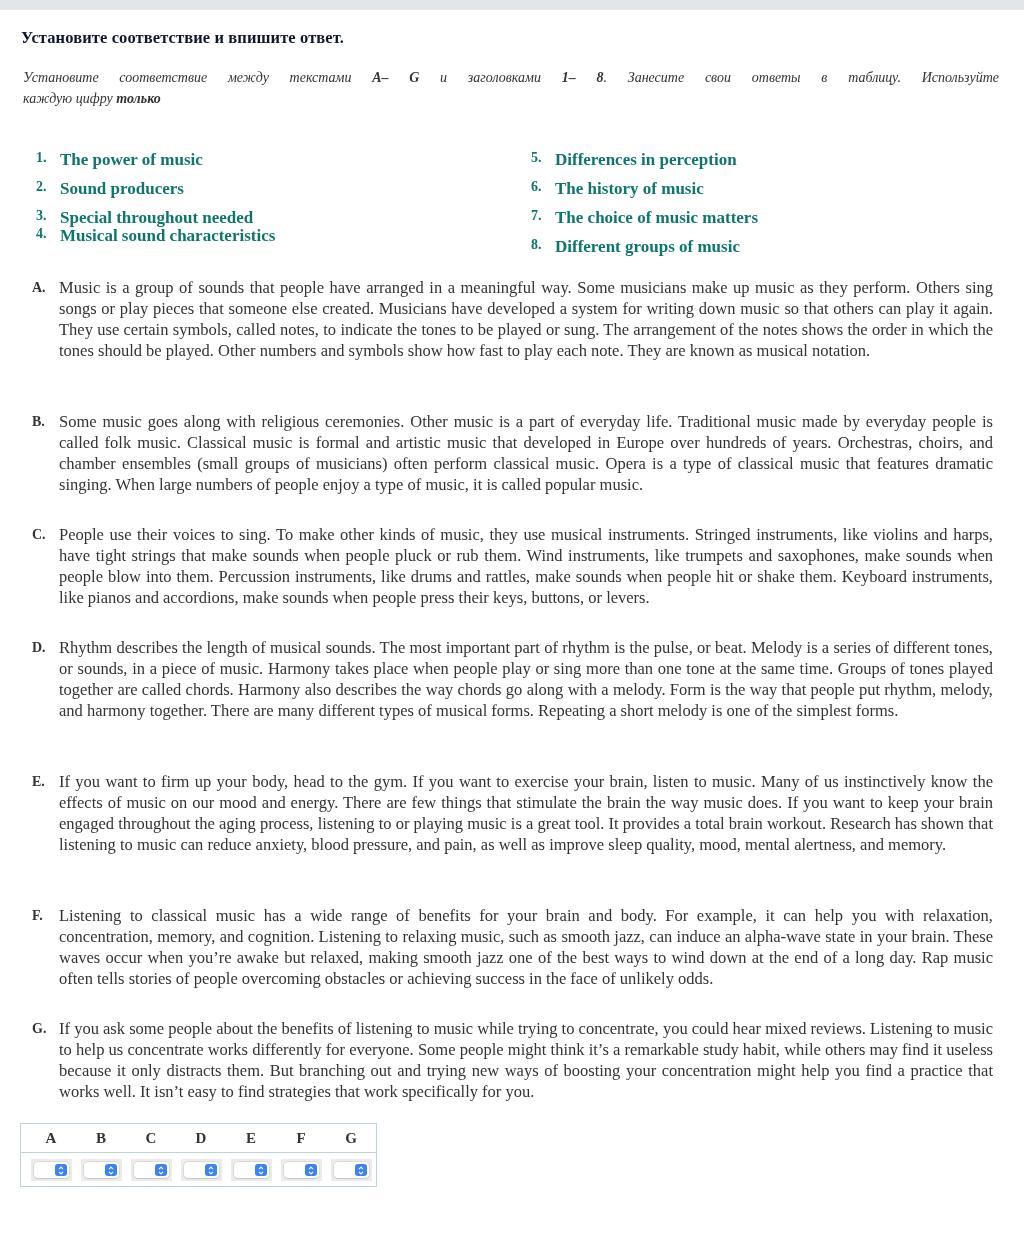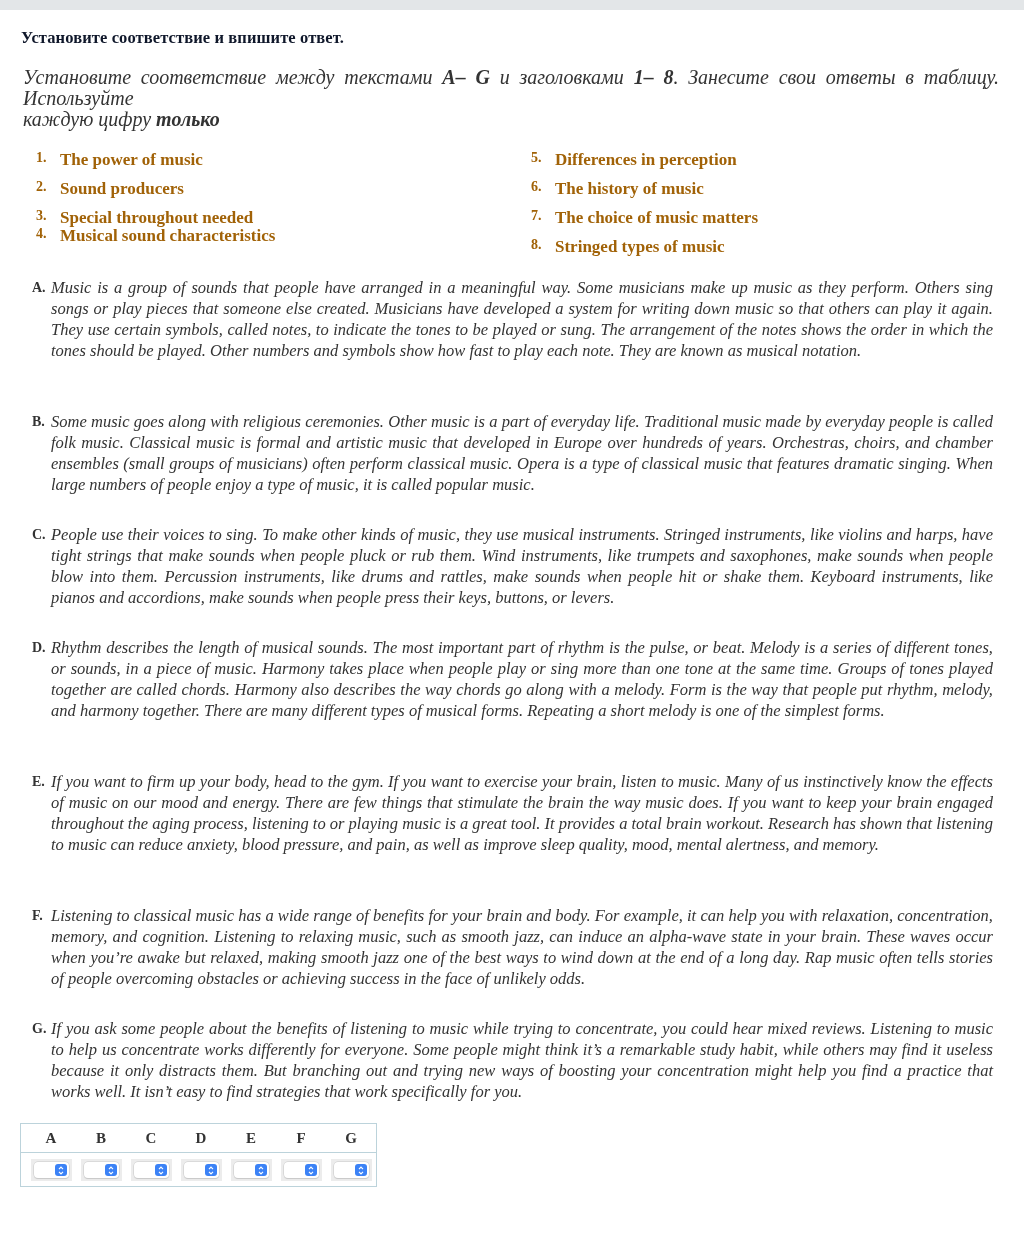--- a/index.html
+++ b/index.html
@@ -8,44 +8,44 @@
     font-family: "Liberation Serif", "DejaVu Serif", serif;
     color: #333333;
   }
   .topbar { position: absolute; left: 0; top: 0; width: 1024px; height: 10px; background: #e3e6e8; }
   .task-title {
     position: absolute; left: 21px; top: 28px;
     font-size: 16.5px; font-weight: bold; color: #0f172a; letter-spacing: 0.1px;
   }
   .instructions {
     position: absolute; left: 23px; top: 67px; width: 976px;
-    font-size: 20px; line-height: 21px; font-style: italic; color: #333;
+    font-size: 14px; line-height: 21px; font-style: italic; color: #333;
     text-align: justify; text-align-last: justify;
   }
   .instructions .line2, .instructions .line3 { display: block; text-align: left; text-align-last: left; }
   .instructions .line1 { display: block; word-spacing: 3px; }
   .instructions b { font-weight: bold; font-style: italic; }
 
   .headings { position: absolute; left: 0; top: 147px; width: 1024px; }
   .heading {
-    position: absolute; font-size: 17px; font-weight: bold; color: #a16207;
+    position: absolute; font-size: 17px; font-weight: bold; color: #0f766e;
     height: 29px; line-height: 26px; white-space: nowrap;
   }
   .heading .num { display: inline-block; width: 24px; font-size: 14px; vertical-align: top; position: relative; top: -2px; }
   .heading .lbl { display: inline-block; }
 
   .text-block {
     position: absolute; left: 32px; width: 961px;
     font-size: 16.5px; line-height: 21px; color: #333;
   }
   .text-block .letter {
     position: absolute; left: 0; top: 0; font-weight: bold; font-size: 14px;
   }
   .text-block .body {
-    margin-left: 19px; text-align: justify; font-style: italic;
+    margin-left: 27px; text-align: justify;
   }
 
   .answer-table {
     position: absolute; left: 20px; top: 1123px; width: 357px; height: 64px;
     border: 1px solid #bcd3db; box-sizing: border-box;
   }
   .answer-head { display: flex; height: 28px; border-bottom: 1px solid #bcd3db; padding-left: 5px; }
   .answer-head .col {
     width: 51px; text-align: center; line-height: 28px;
     font-size: 15px; font-weight: bold; color: #333;
@@ -80,21 +80,21 @@
 </div>
 
 <div class="headings">
   <div class="heading" style="left:36px; top:0px;"><span class="num">1.</span><span class="lbl">The power of music</span></div>
   <div class="heading" style="left:36px; top:29px;"><span class="num">2.</span><span class="lbl">Sound producers</span></div>
   <div class="heading" style="left:36px; top:58px;"><span class="num">3.</span><span class="lbl">Special throughout needed</span></div>
   <div class="heading" style="left:36px; top:76px;"><span class="num">4.</span><span class="lbl">Musical sound characteristics</span></div>
   <div class="heading" style="left:531px; top:0px;"><span class="num">5.</span><span class="lbl">Differences in perception</span></div>
   <div class="heading" style="left:531px; top:29px;text-decoration:underline;"><span class="num">6.</span><span class="lbl">The history of music</span></div>
   <div class="heading" style="left:531px; top:58px;"><span class="num">7.</span><span class="lbl">The choice of music matters</span></div>
-  <div class="heading" style="left:531px; top:87px;"><span class="num">8.</span><span class="lbl">Stringed types of music</span></div>
+  <div class="heading" style="left:531px; top:87px;"><span class="num">8.</span><span class="lbl">Different groups of music</span></div>
 </div>
 
 <div class="text-block" style="top:277px;">
   <span class="letter">A.</span>
   <div class="body">Music is a group of sounds that people have arranged in a meaningful way. Some musicians make up music as they perform. Others sing songs or play pieces that someone else created. Musicians have developed a system for writing down music so that others can play it again. They use certain symbols, called notes, to indicate the tones to be played or sung. The arrangement of the notes shows the order in which the tones should be played. Other numbers and symbols show how fast to play each note. They are known as musical notation.</div>
 </div>
 <div class="text-block" style="top:411px;">
   <span class="letter">B.</span>
   <div class="body">Some music goes along with religious ceremonies. Other music is a part of everyday life. Traditional music made by everyday people is called folk music. Classical music is formal and artistic music that developed in Europe over hundreds of years. Orchestras, choirs, and chamber ensembles (small groups of musicians) often perform classical music. Opera is a type of classical music that features dramatic singing. When large numbers of people enjoy a type of music, it is called popular music.</div>
 </div>

